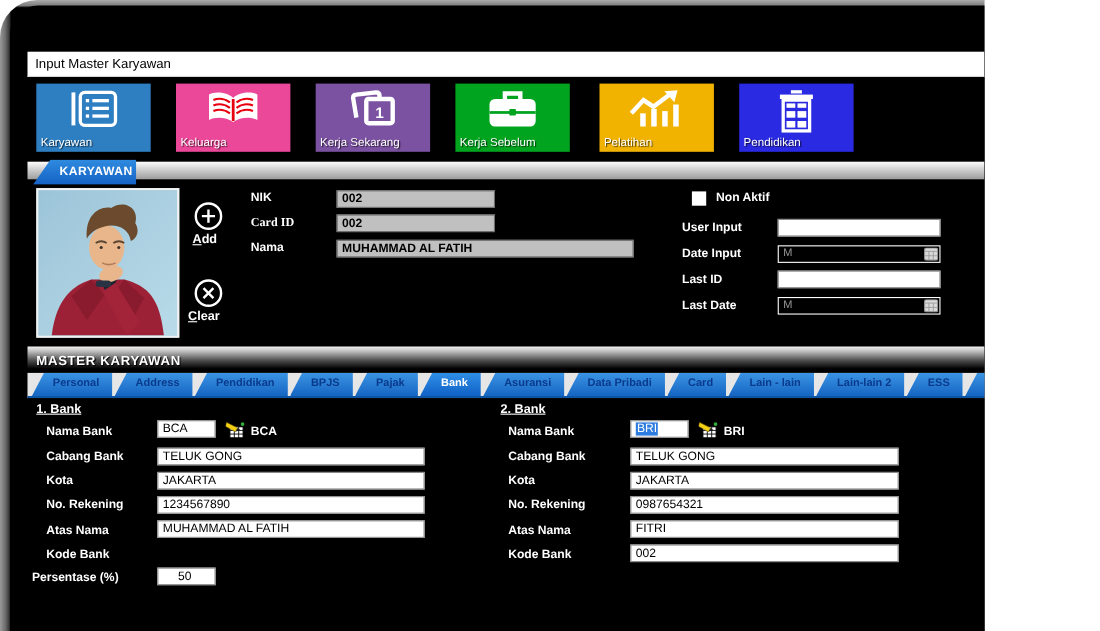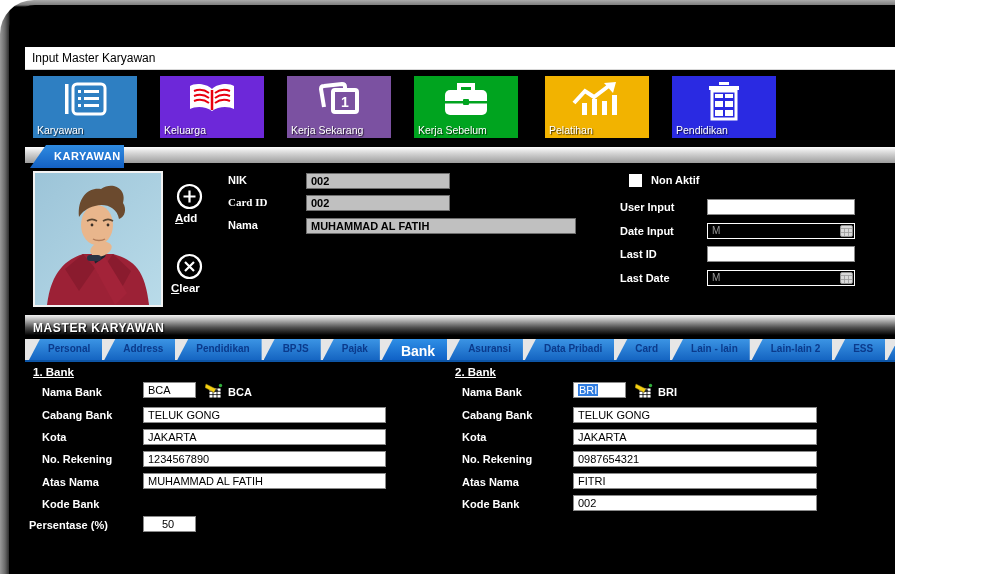--- a/index.html
+++ b/index.html
@@ -56,21 +56,21 @@
     background:linear-gradient(to bottom,#f2f2f2 0%,#b5b5b5 22%,#4e4e4e 55%,#000 88%); }
   .master-bar span { position:absolute; left:8px; top:6px; font-size:12px; font-weight:700; color:#fff; letter-spacing:.6px; text-shadow:1px 1px 1px #000; }
 
   
   .tabstrip2 { position:absolute; left:0; top:292px; width:870px; height:23px; background:#e6e6e6;
     border-bottom:2px solid #0d55a6; display:flex; align-items:stretch; padding-left:4px; }
   .dtab { position:relative; height:21px; margin-right:2px; padding:4px 12px 0 19px;
     background:linear-gradient(to bottom,#3b94e4,#1565c2);
     clip-path:polygon(11px 0, 100% 0, 100% 100%, 0 100%);
     font-size:10px; font-weight:700; color:#0a3a8c; white-space:nowrap; cursor:pointer; }
-  .dtab.active { background:linear-gradient(to bottom,#2f8fe6,#0f61c6); color:#ffffff; font-size:14px; }
+  .dtab.active { background:linear-gradient(to bottom,#2f8fe6,#0f61c6); color:#ffffff; font-size:10px; }
 
   
   .content { position:absolute; left:0; top:315px; width:870px; height:212px; background:#000; }
   .sec-title { position:absolute; font-size:11.5px; font-weight:700; color:#fff; text-decoration:underline; }
   .suffix { position:absolute; font-size:11px; font-weight:700; color:#fff; }
   .lookup { position:absolute; width:18px; height:16px; cursor:pointer; }
   .sel { background:#2f7ce0; color:#fff; padding:0 1px; }
   .num { text-align:center; padding-right:7px; }
 </style>
 </head>
@@ -92,21 +92,21 @@
               <rect x="11" y="3" width="32" height="30" rx="4" fill="none" stroke="#fff" stroke-width="3"></rect>
               <rect x="16" y="9" width="3" height="3" fill="#fff"></rect>
                 <rect x="22" y="9" width="15" height="3" fill="#fff"></rect>
               <rect x="16" y="16" width="3" height="3" fill="#fff"></rect>
                 <rect x="22" y="16" width="15" height="3" fill="#fff"></rect>
               <rect x="16" y="23" width="3" height="3" fill="#fff"></rect>
                 <rect x="22" y="23" width="15" height="3" fill="#fff"></rect>
             </svg>
             <span class="tile-label">Karyawan</span>
           </div>
-          <div class="tile" style="left: 135px; background: #6d28d9; padding-left: 29px;">
+          <div class="tile" style="left: 135px; background: #ec4899; padding-left: 29px;">
             <svg class="glyph" width="52" height="36" viewBox="0 0 52 36">
               <path d="M26 8 C20 2 8 2 4 5 L4 28 C9 25 20 25 26 30 C32 25 43 25 48 28 L48 5 C44 2 32 2 26 8 Z" fill="#fff"></path>
               <path d="M26 9 L26 29" stroke="#e8000f" stroke-width="2.5"></path>
               <path d="M8 10 C13 8 19 9 23 12 M8 15 C13 13 19 14 23 17 M8 20 C13 18 19 19 23 22" stroke="#e8000f" stroke-width="2" fill="none"></path>
               <path d="M29 12 C33 9 39 8 44 10 M29 17 C33 14 39 13 44 15 M29 22 C33 19 39 18 44 20" stroke="#e8000f" stroke-width="2" fill="none"></path>
             </svg>
             <span class="tile-label">Keluarga</span>
           </div>
           <div class="tile" style="left: 262px; background: rgb(123, 81, 161);">
             <svg class="glyph" width="46" height="38" viewBox="0 0 46 38">

